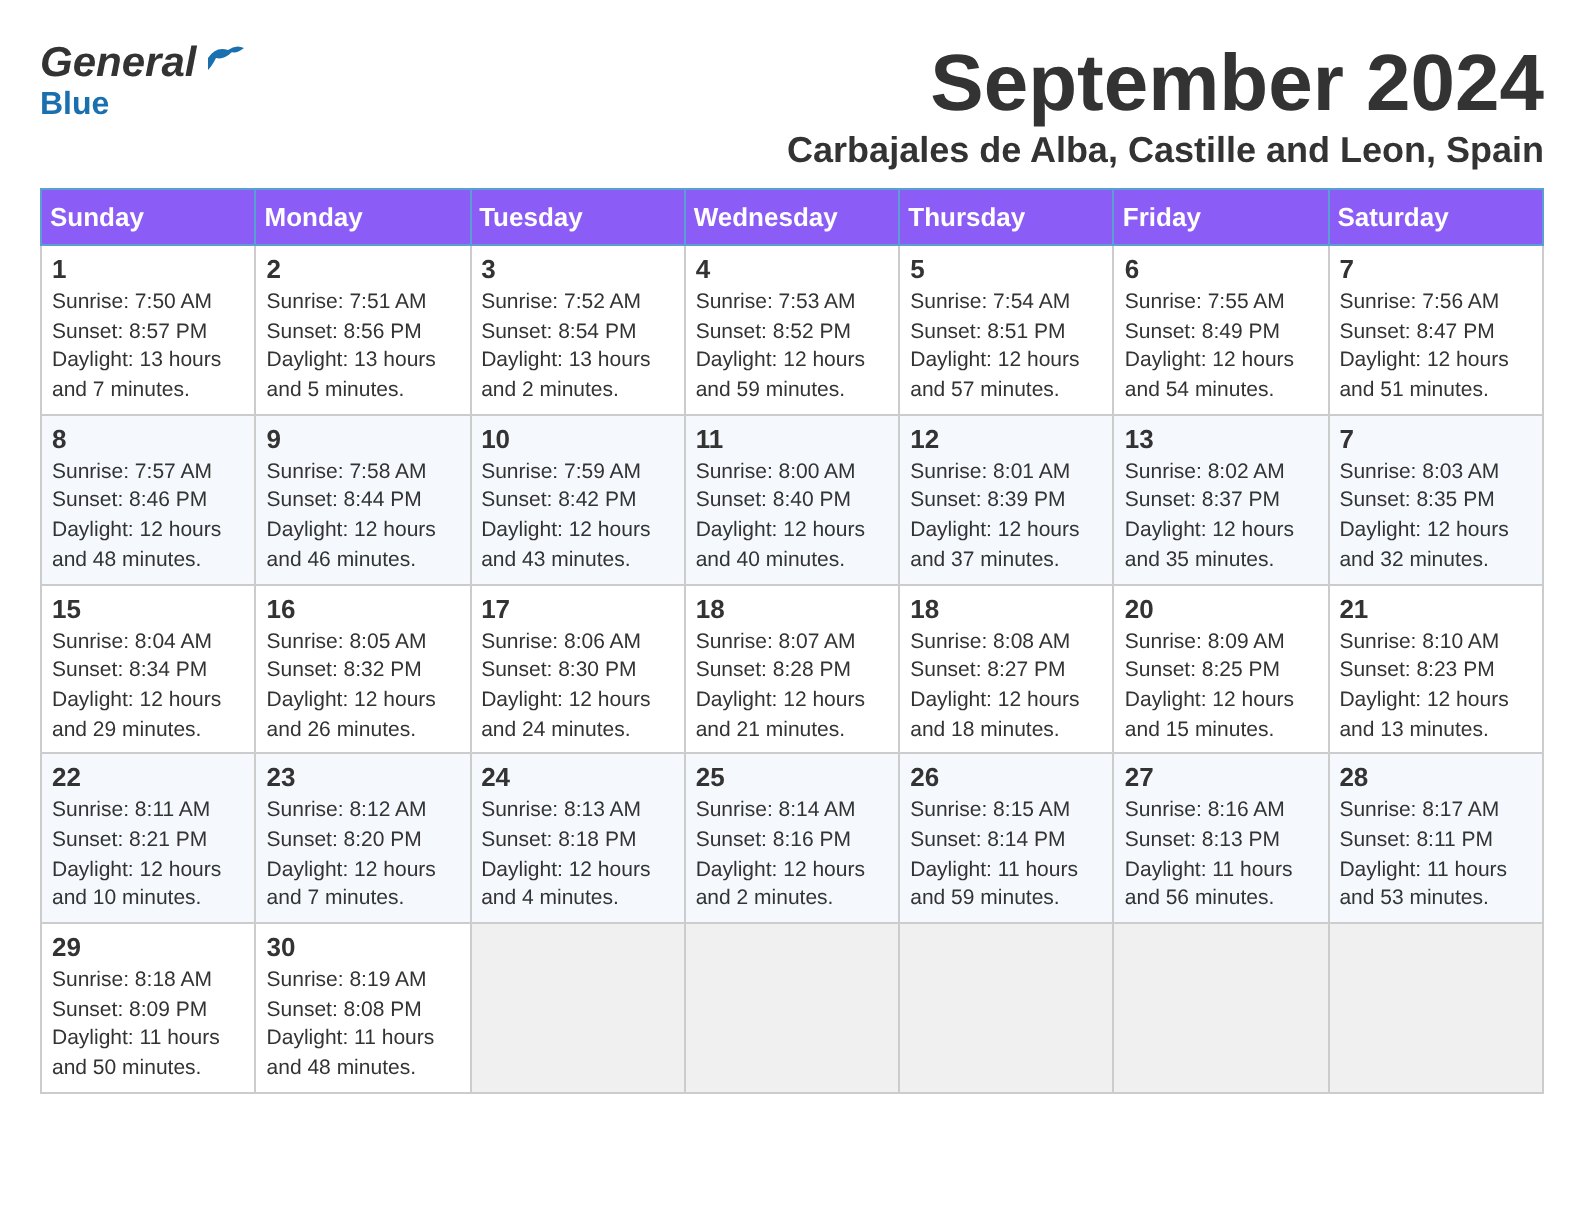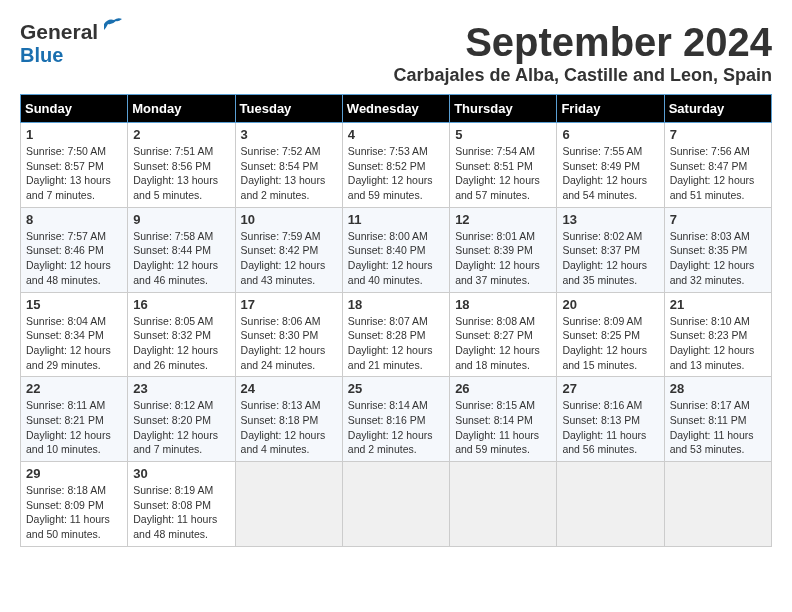--- a/index.html
+++ b/index.html
@@ -33,21 +33,21 @@
       font-size: 18px;
       color: #333;
       font-weight: bold;
     }
     .calendar {
       width: 100%;
       border-collapse: collapse;
       margin-top: 4px;
     }
     .calendar th {
-      background: #000000;
+      background: #8b5cf6;
       color: #fff;
       font-size: 13px;
       font-weight: bold;
       padding: 6px 4px;
       text-align: left;
       border: 1px solid #5a9fd4;
     }
     .calendar td {
       border: 1px solid #ccc;
       vertical-align: top;
@@ -70,28 +70,30 @@
     .day-info {
       font-size: 10.5px;
       line-height: 1.4;
       color: #333;
     }
     .empty-cell {
       background: #f0f0f0 !important;
     }
     .logo-wrapper {
       display: flex;
+      align-items: center;
+      font-style: italic;
     }
     .logo-general {
       font-size: 21px;
       font-weight: bold;
       color: #333;
     }
     .logo-blue-text {
-      font-size: 20px;
+      font-size: 16px;
       font-weight: bold;
       color: #1a6faf;
     }
   </style>
 </head>
 <body>
 
 <div class="header-area">
   <div class="logo">
     <div class="logo-wrapper">

